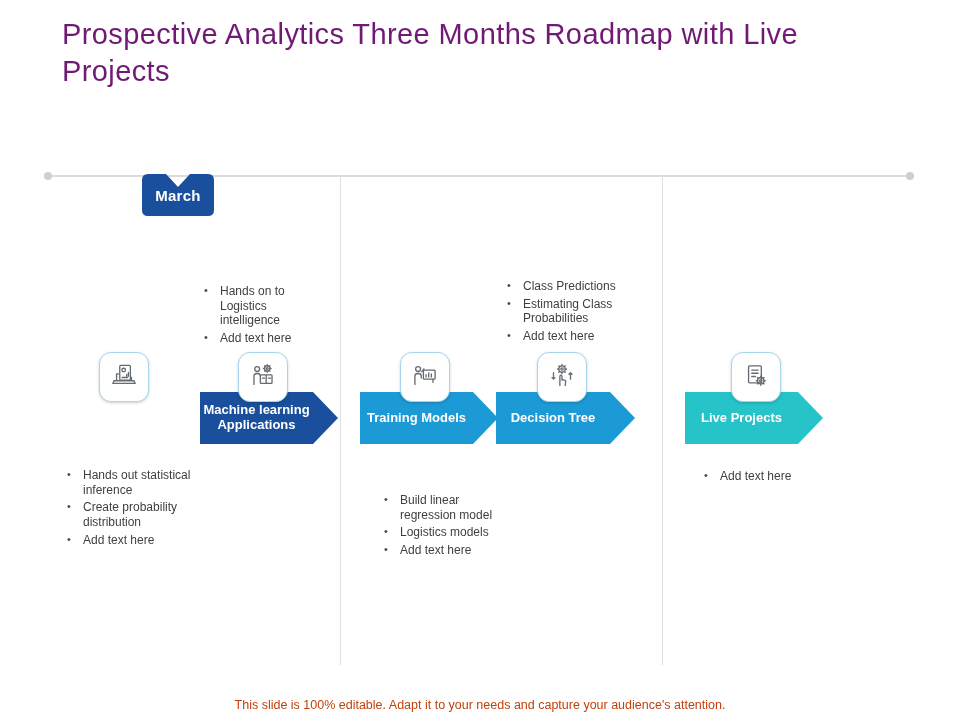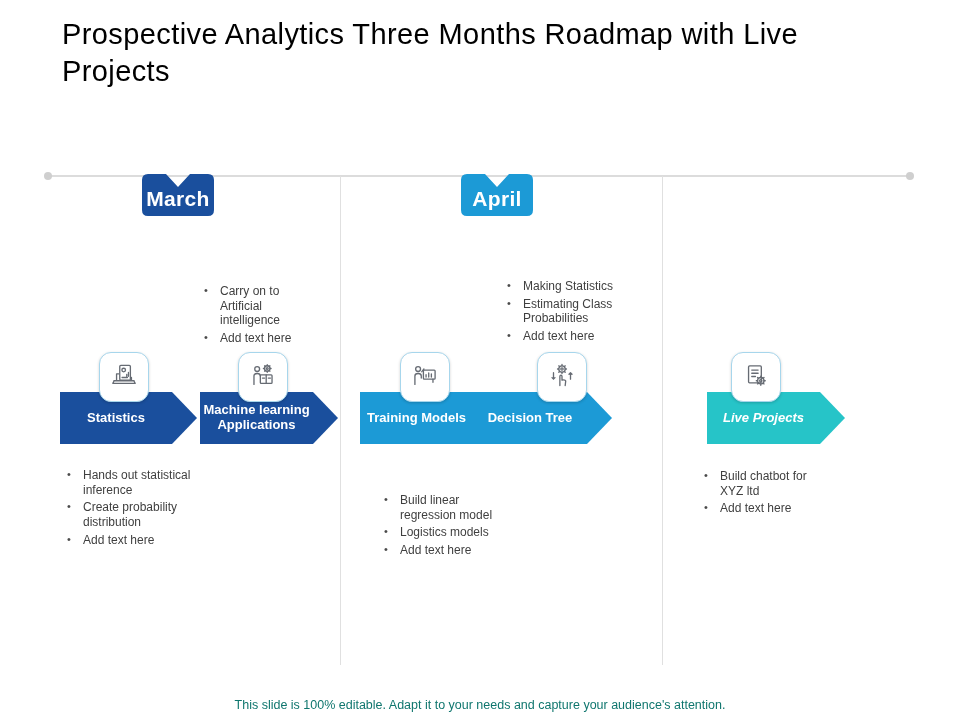--- a/index.html
+++ b/index.html
@@ -3,35 +3,35 @@
 <meta charset="utf-8">
 <style>
   html,body{margin:0;padding:0;background:#fff;}
   .slide{
     position:relative;width:960px;height:720px;background:#ffffff;overflow:hidden;
     font-family:"Liberation Sans",sans-serif;
   }
   
   .title{
     position:absolute;left:62px;top:16px;width:800px;
-    font-size:29px;line-height:1.26;font-weight:400;color:#000000;letter-spacing:.4px;
+    font-size:29px;line-height:1.26;font-weight:400;color:#701a75;letter-spacing:.4px;
   }
   
   .timeline{position:absolute;left:48px;top:175px;width:864px;height:2px;background:#dcdcdc;}
   .tl-dot{position:absolute;top:172px;width:8px;height:8px;border-radius:50%;background:#cfcfcf;}
   .tl-dot.left{left:44px;} .tl-dot.right{left:906px;}
   .divider{position:absolute;top:176px;width:1px;height:489px;background:#e0e0e0;}
   .divider.d1{left:340px;} .divider.d2{left:662px;}
   
   .badge{position:absolute;top:170px;width:78px;height:50px;}
   .badge svg{position:absolute;left:0;top:0;}
   .badge .shape{fill:var(--c);}
   .badge .label{
     position:absolute;left:0;top:17px;width:100%;text-align:center;
-    color:#fff;font-size:21px;font-weight:bold;letter-spacing:.3px;
+    color:#fff;font-size:15px;font-weight:bold;letter-spacing:.3px;
   }
   .badge.march{left:139px;} .badge.april{left:458px;} .badge.may{left:777px;}
   
   ul.bullets{list-style:none;margin:0;padding:0;font-size:12px;line-height:1.22;color:#3f3f3f;position:absolute;}
   ul.bullets li{position:relative;padding-left:17px;margin-bottom:3px;}
   ul.bullets li::before{content:"•";position:absolute;left:1px;top:0;font-size:11px;color:#4a4a4a;}
   .top-b.c1{left:203px;top:284px;width:118px;}
   .top-b.c2{left:506px;top:279px;width:125px;}
   .bot-b.c1{left:66px;top:468px;width:128px;}
   .bot-b.c2{left:383px;top:493px;width:115px;}
@@ -40,35 +40,35 @@
   .arrow{
     position:absolute;top:392px;height:52px;background:var(--c);
     clip-path:polygon(0 0,calc(100% - 25px) 0,100% 50%,calc(100% - 25px) 100%,0 100%);
     display:flex;align-items:center;justify-content:center;
     padding-right:25px;box-sizing:border-box;
     color:#fff;font-size:13px;font-weight:bold;text-align:center;line-height:1.15;
   }
   .arrow.a1{left:60px;width:137px;}
   .arrow.a2{left:200px;width:138px;}
   .arrow.a3{left:360px;width:138px;}
-  .arrow.a4{left:473px;width:139px;}
-  .arrow.a5{left:707px;width:138px;font-style:italic;}
+  .arrow.a4{left:496px;width:139px;}
+  .arrow.a5{left:685px;width:138px;}
   
   .icon-card{
     position:absolute;top:352px;width:48px;height:48px;background:#fff;
     border:1px solid #a7d6ec;border-radius:12px;box-shadow:0 1px 3px rgba(0,0,0,.18);
     display:flex;align-items:center;justify-content:center;z-index:2;
   }
   .icon-card.i1{left:99px;} .icon-card.i2{left:238px;} .icon-card.i3{left:400px;}
   .icon-card.i4{left:537px;} .icon-card.i5{left:731px;}
   .icon-card svg{stroke:#666b73;fill:none;stroke-width:1.25;stroke-linecap:round;stroke-linejoin:round;}
   
   .footer{
     position:absolute;left:0;top:698px;width:100%;text-align:center;
-    font-size:12.5px;color:#0f766e;
+    font-size:12.5px;color:#c2410c;
   }
 </style>
 </head>
 <body>
 
 <div class="slide">
 
   <div class="title">Prospective Analytics Three Months Roadmap with Live Projects</div>
 
   <div class="timeline"></div>
@@ -76,33 +76,27 @@
   <div class="tl-dot right"></div>
   <div class="divider d1"></div>
   <div class="divider d2"></div>
 
   <div class="badge march" style="--c: #1a4f9d;">
     <svg width="78" height="50" viewBox="0 0 78 50">
       <path class="shape" d="M9 4 H27 L39 17 L51 4 H69 Q75 4 75 10 V40 Q75 46 69 46 H9 Q3 46 3 40 V10 Q3 4 9 4 Z"></path>
     </svg>
     <span class="label">March</span>
   </div>
-  <div class="badge april" style="--c: #1c9ad6;">
-    <svg width="78" height="50" viewBox="0 0 78 50">
-      <path class="shape" d="M9 4 H27 L39 17 L51 4 H69 Q75 4 75 10 V40 Q75 46 69 46 H9 Q3 46 3 40 V10 Q3 4 9 4 Z"></path>
-    </svg>
-    <span class="label">April</span>
-  </div>
 
   <ul class="bullets top-b c1">
-    <li>Carry on to Artificial intelligence</li>
+    <li>Hands on to Logistics intelligence</li>
     <li>Add text here</li>
   </ul>
   <ul class="bullets top-b c2">
-    <li>Making Statistics</li>
+    <li>Class Predictions</li>
     <li>Estimating Class Probabilities</li>
     <li>Add text here</li>
   </ul>
 
   <div class="icon-card i1">
     <svg width="34" height="34" viewBox="0 0 32 32">
       <rect x="12" y="5" width="10" height="14" rx="1"></rect>
       <circle cx="15.7" cy="9.5" r="1.7"></circle>
       <path d="M18.6 13.5v1.8M20.2 11.8v3.5M14.2 16.5h5"></path>
       <path d="M9 19v-6h2M23 19v-2.5"></path>
@@ -140,23 +134,20 @@
   <div class="icon-card i5">
     <svg width="34" height="34" viewBox="0 0 32 32">
       <rect x="9" y="5.5" width="12" height="16" rx="1"></rect>
       <path d="M12 9.5h6M12 12.5h6M12 15.5h3.5"></path>
       <circle cx="20.5" cy="19.5" r="3"></circle>
       <circle cx="20.5" cy="19.5" r="1.1"></circle>
       <path d="M20.5 15.2v1.2M20.5 22.6v1.2M16.3 19.5h1.2M23.5 19.5h1.2M17.5 16.5l.8.8M22.7 21.7l.8.8M23.5 16.5l-.8.8M18.3 21.7l-.8.8"></path>
     </svg>
   </div>
 
-  <div class="arrow a1" style="--c: #1a4f9d;">
-    <span>Statistics</span>
-  </div>
   <div class="arrow a2" style="--c: #1a4f9d;">
     <span>Machine learning Applications</span>
   </div>
   <div class="arrow a3" style="--c: #1c9ad6;">
     <span>Training Models</span>
   </div>
   <div class="arrow a4" style="--c: #1c9ad6;">
     <span>Decision Tree</span>
   </div>
   <div class="arrow a5" style="--c: #26c4c8;">
@@ -167,19 +158,18 @@
     <li>Hands out statistical inference</li>
     <li>Create probability distribution</li>
     <li>Add text here</li>
   </ul>
   <ul class="bullets bot-b c2">
     <li>Build linear regression model</li>
     <li>Logistics models</li>
     <li>Add text here</li>
   </ul>
   <ul class="bullets bot-b c3">
-    <li>Build chatbot for XYZ ltd</li>
     <li>Add text here</li>
   </ul>
 
   <div class="footer">This slide is 100% editable. Adapt it to your needs and capture your audience's attention.</div>
 
 </div>
 
 </body></html>

